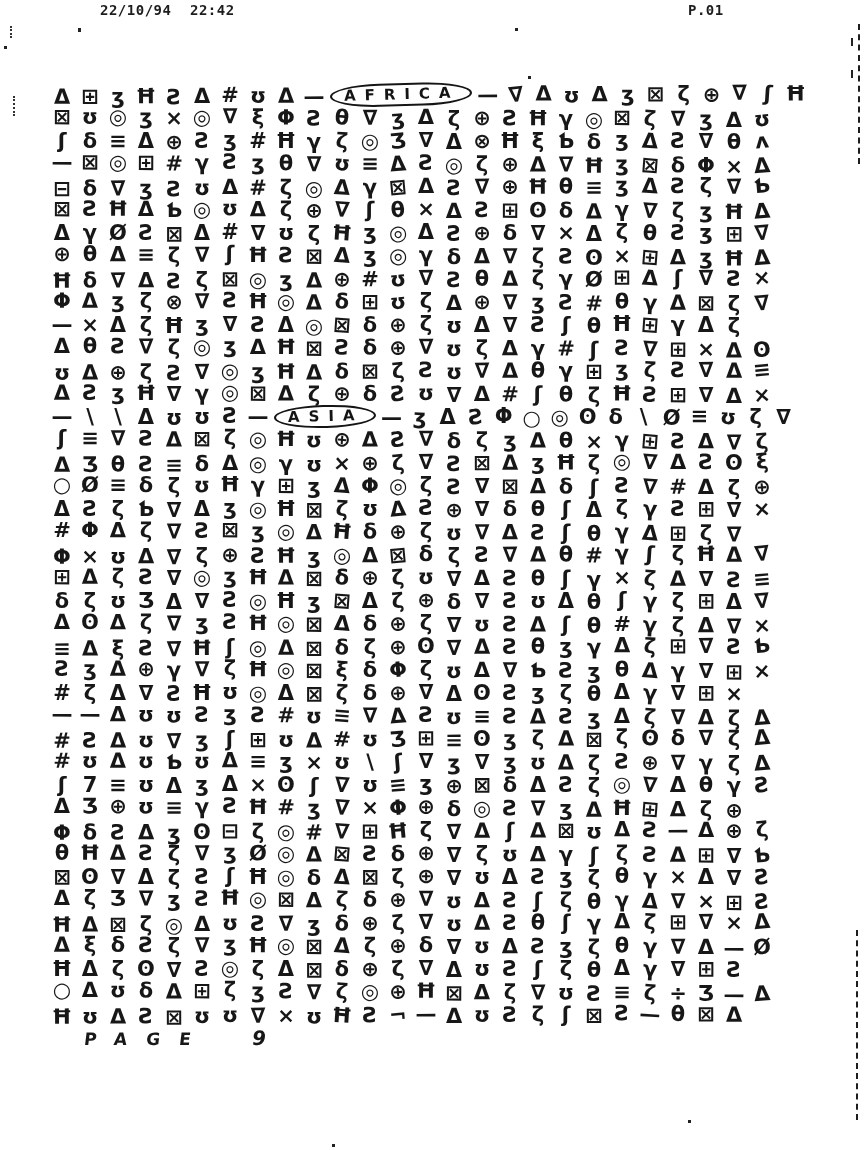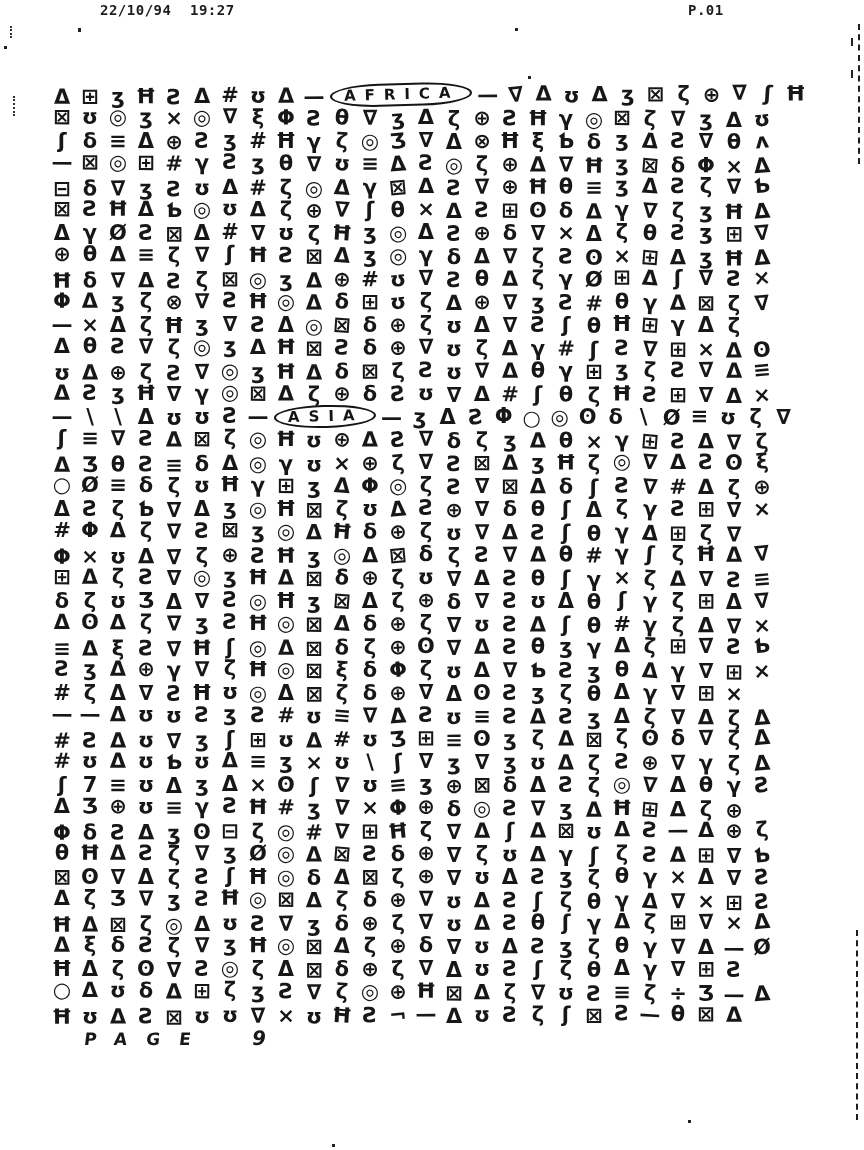--- a/index.html
+++ b/index.html
@@ -46,21 +46,21 @@
   
   .noise{position:absolute;background:#222;}
   .vdash{position:absolute;width:0;border-left:2px dashed #1d1d1d;background:none;}
   .vdot{position:absolute;width:0;border-left:2px dotted #333;background:none;}
 </style>
 </head>
 <body>
 
 <div class="fax-header">
   <span class="fh date">22/10/94</span>
-  <span class="fh time">19:27</span>
+  <span class="fh time">22:42</span>
   <span class="fh pagenum">P.01</span>
 </div>
 
 <div class="grid">
     <div class="crow" style="transform: rotate(-0.25deg);"><span class="g">Δ</span><span class="g">⊞</span><span class="g">ʒ</span><span class="g">Ħ</span><span class="g">Ƨ</span><span class="g">Δ</span><span class="g">#</span><span class="g">ʊ</span><span class="g">Δ</span><span class="g">—</span><span class="oval">AFRICA</span><span class="g">—</span><span class="g">∇</span><span class="g">Δ</span><span class="g">ʊ</span><span class="g">Δ</span><span class="g">ʒ</span><span class="g">⊠</span><span class="g">ζ</span><span class="g">⊕</span><span class="g">∇</span><span class="g">ʃ</span><span class="g">Ħ</span></div>
     <div class="crow" style="transform: rotate(0.2deg);"><span class="g">⊠</span><span class="g">ʊ</span><span class="g">◎</span><span class="g">ʒ</span><span class="g">×</span><span class="g">◎</span><span class="g">∇</span><span class="g">ξ</span><span class="g">Φ</span><span class="g">Ƨ</span><span class="g">θ</span><span class="g">∇</span><span class="g">ʒ</span><span class="g">Δ</span><span class="g">ζ</span><span class="g">⊕</span><span class="g">Ƨ</span><span class="g">Ħ</span><span class="g">γ</span><span class="g">◎</span><span class="g">⊠</span><span class="g">ζ</span><span class="g">∇</span><span class="g">ʒ</span><span class="g">Δ</span><span class="g">ʊ</span></div>
     <div class="crow" style="transform: rotate(0deg);"><span class="g">ʃ</span><span class="g">δ</span><span class="g">≡</span><span class="g">Δ</span><span class="g">⊕</span><span class="g">Ƨ</span><span class="g">ʒ</span><span class="g">#</span><span class="g">Ħ</span><span class="g">γ</span><span class="g">ζ</span><span class="g">◎</span><span class="g">Ʒ</span><span class="g">∇</span><span class="g">Δ</span><span class="g">⊗</span><span class="g">Ħ</span><span class="g">ξ</span><span class="g">Ƅ</span><span class="g">δ</span><span class="g">ʒ</span><span class="g">Δ</span><span class="g">Ƨ</span><span class="g">∇</span><span class="g">θ</span><span class="g">ʌ</span></div>
     <div class="crow" style="transform: rotate(0.3deg);"><span class="g">—</span><span class="g">⊠</span><span class="g">◎</span><span class="g">⊞</span><span class="g">#</span><span class="g">γ</span><span class="g">Ƨ</span><span class="g">ʒ</span><span class="g">θ</span><span class="g">∇</span><span class="g">ʊ</span><span class="g">≡</span><span class="g">Δ</span><span class="g">Ƨ</span><span class="g">◎</span><span class="g">ζ</span><span class="g">⊕</span><span class="g">Δ</span><span class="g">∇</span><span class="g">Ħ</span><span class="g">ʒ</span><span class="g">⊠</span><span class="g">δ</span><span class="g">Φ</span><span class="g">×</span><span class="g">Δ</span></div>
     <div class="crow" style="transform: rotate(-0.25deg);"><span class="g">⊟</span><span class="g">δ</span><span class="g">∇</span><span class="g">ʒ</span><span class="g">Ƨ</span><span class="g">ʊ</span><span class="g">Δ</span><span class="g">#</span><span class="g">ζ</span><span class="g">◎</span><span class="g">Δ</span><span class="g">γ</span><span class="g">⊠</span><span class="g">Δ</span><span class="g">Ƨ</span><span class="g">∇</span><span class="g">⊕</span><span class="g">Ħ</span><span class="g">θ</span><span class="g">≡</span><span class="g">ʒ</span><span class="g">Δ</span><span class="g">Ƨ</span><span class="g">ζ</span><span class="g">∇</span><span class="g">Ƅ</span></div>
     <div class="crow" style="transform: rotate(0.2deg);"><span class="g">⊠</span><span class="g">Ƨ</span><span class="g">Ħ</span><span class="g">Δ</span><span class="g">Ƅ</span><span class="g">◎</span><span class="g">ʊ</span><span class="g">Δ</span><span class="g">ζ</span><span class="g">⊕</span><span class="g">∇</span><span class="g">ʃ</span><span class="g">θ</span><span class="g">×</span><span class="g">Δ</span><span class="g">Ƨ</span><span class="g">⊞</span><span class="g">ʘ</span><span class="g">δ</span><span class="g">Δ</span><span class="g">γ</span><span class="g">∇</span><span class="g">ζ</span><span class="g">ʒ</span><span class="g">Ħ</span><span class="g">Δ</span></div>

